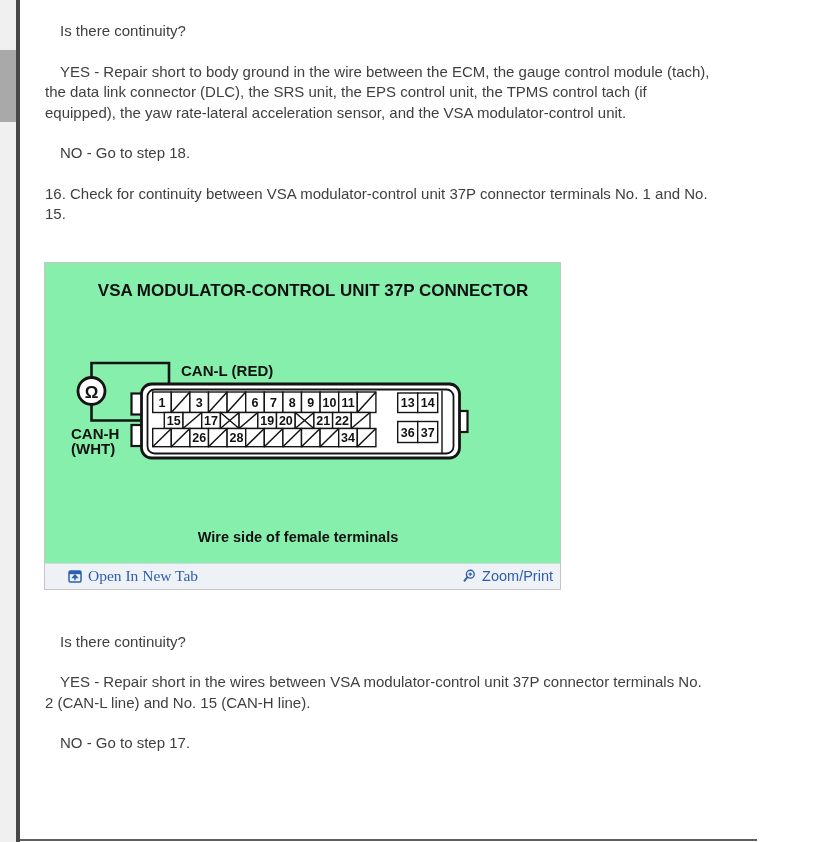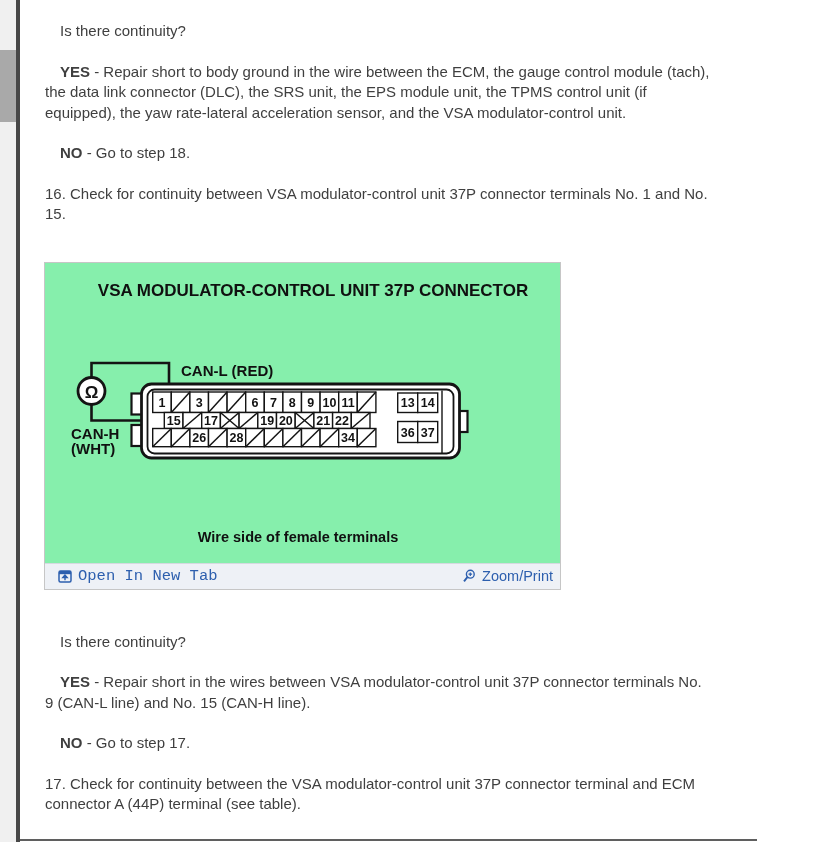--- a/index.html
+++ b/index.html
@@ -7,49 +7,49 @@
     width:820px;height:842px;position:relative;overflow:hidden;background:#fff;
     font-family:"Liberation Sans",sans-serif;font-size:15px;line-height:20.5px;color:#3f3f3f;
   }
   .scroll-track{position:absolute;left:0;top:0;width:16px;height:842px;background:#f0f0f0;}
   .scroll-thumb{position:absolute;left:0;top:50px;width:16px;height:72px;background:#a9a9a9;}
   .frame-edge{position:absolute;left:16px;top:0;width:4px;height:842px;background:#474747;}
   .bottom-rule{position:absolute;left:20px;top:839px;width:737px;height:2px;background:#5f5f5f;}
   .content{position:absolute;left:20px;top:0;width:800px;padding:21px 4px 0 25px;box-sizing:border-box;}
   .content p{margin:0 0 20px;width:668px;}
   .indent{text-indent:15px;}
-  .lead{font-weight:700;text-align:right;}
+  .lead{font-weight:400;text-align:right;}
   .figure-box{
     width:515px;margin:37px 0 42px -1px;border:1px solid #c6c6c6;background:#86efac;
   }
   .fig-canvas{width:515px;height:300px;display:block;}
   .fig-toolbar{
     height:25px;display:flex;justify-content:space-between;align-items:center;
     background:#eef1f6;border-top:1px solid #d5dae0;padding:0 7px 0 13px;
   }
   .fig-link{display:flex;align-items:center;gap:6px;color:#2d5fae;cursor:pointer;text-decoration:none;}
-  .fig-link.serif{font-family:Liberation Mono, monospace;font-size:15.5px;}
+  .fig-link.serif{font-family:Liberation Serif, serif;font-size:15.5px;margin-left:10px;}
   .fig-link.sans{font-family:"Liberation Sans",sans-serif;font-size:14.5px;}
   .fig-link svg{display:block;}
   svg text{font-family:"Liberation Sans",sans-serif;}
 </style>
 </head>
 <body>
 
 <div class="scroll-track">
   <div class="scroll-thumb"></div>
 </div>
 <div class="frame-edge"></div>
 <div class="bottom-rule"></div>
 
 <div class="content">
 
   <p class="indent"><span>Is there continuity?</span></p>
 
-  <p class="indent"><span class="lead">YES</span><span> - Repair short to body ground in the wire between the ECM, the gauge control module (tach), the data link connector (DLC), the SRS unit, the EPS module unit, the TPMS control unit (if equipped), the yaw rate-lateral acceleration sensor, and the VSA modulator-control unit.</span></p>
+  <p class="indent"><span class="lead">YES</span><span> - Repair short to body ground in the wire between the ECM, the gauge control module (tach), the data link connector (DLC), the SRS unit, the EPS control unit, the TPMS control tach (if equipped), the yaw rate-lateral acceleration sensor, and the VSA modulator-control unit.</span></p>
 
   <p class="indent"><span class="lead">NO</span><span> - Go to step 18.</span></p>
 
   <p><span>16. Check for continuity between VSA modulator-control unit 37P connector terminals No. 1 and No. 15.</span></p>
 
   <div class="figure-box">
     <svg class="fig-canvas" width="515" height="300" viewBox="44 261 515 300" xmlns="http://www.w3.org/2000/svg">
 
       <text x="312" y="294" text-anchor="middle" font-size="17" font-weight="700" fill="#101010">VSA MODULATOR-CONTROL UNIT 37P CONNECTOR</text>
 
@@ -172,19 +172,18 @@
           <path d="M9.3 3.4 V7 M7.5 5.2 H11.1" stroke="#2d5fae" stroke-width="1.2" fill="none"></path>
           <path d="M6.4 8.2 L3 12.4" stroke="#2d5fae" stroke-width="1.9" fill="none"></path>
         </svg>
         <span>Zoom/Print</span>
       </a>
     </div>
   </div>
 
   <p class="indent"><span>Is there continuity?</span></p>
 
-  <p class="indent"><span class="lead">YES</span><span> - Repair short in the wires between VSA modulator-control unit 37P connector terminals No. 9 (CAN-L line) and No. 15 (CAN-H line).</span></p>
+  <p class="indent"><span class="lead">YES</span><span> - Repair short in the wires between VSA modulator-control unit 37P connector terminals No. 2 (CAN-L line) and No. 15 (CAN-H line).</span></p>
 
   <p class="indent"><span class="lead">NO</span><span> - Go to step 17.</span></p>
 
-  <p><span>17. Check for continuity between the VSA modulator-control unit 37P connector terminal and ECM connector A (44P) terminal (see table).</span></p>
 
 </div>
 
 </body></html>

